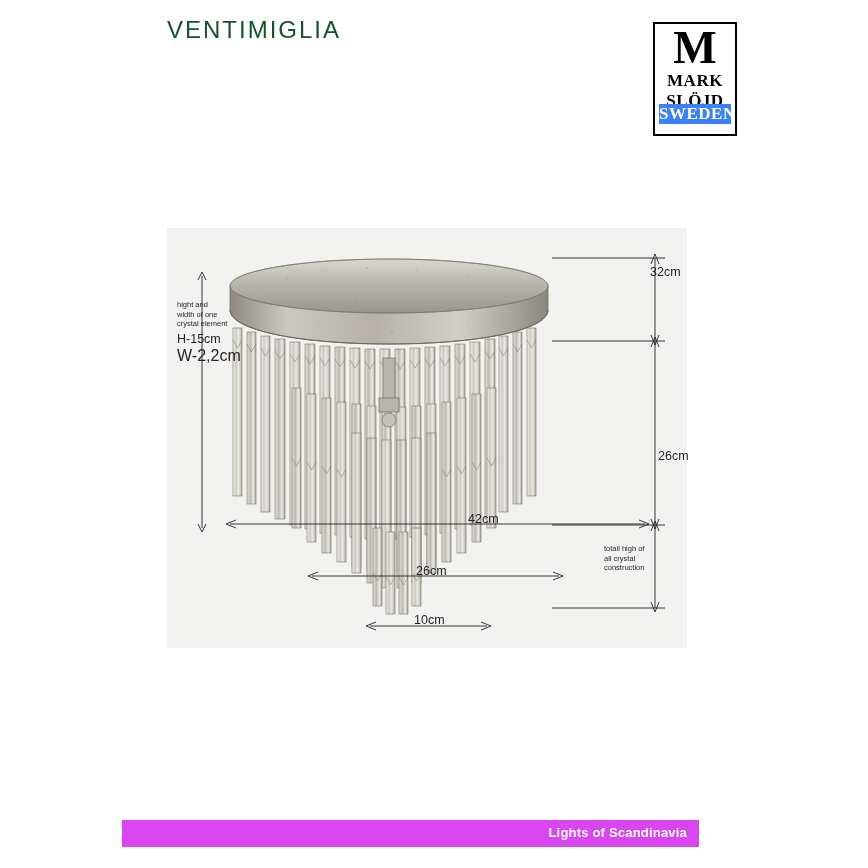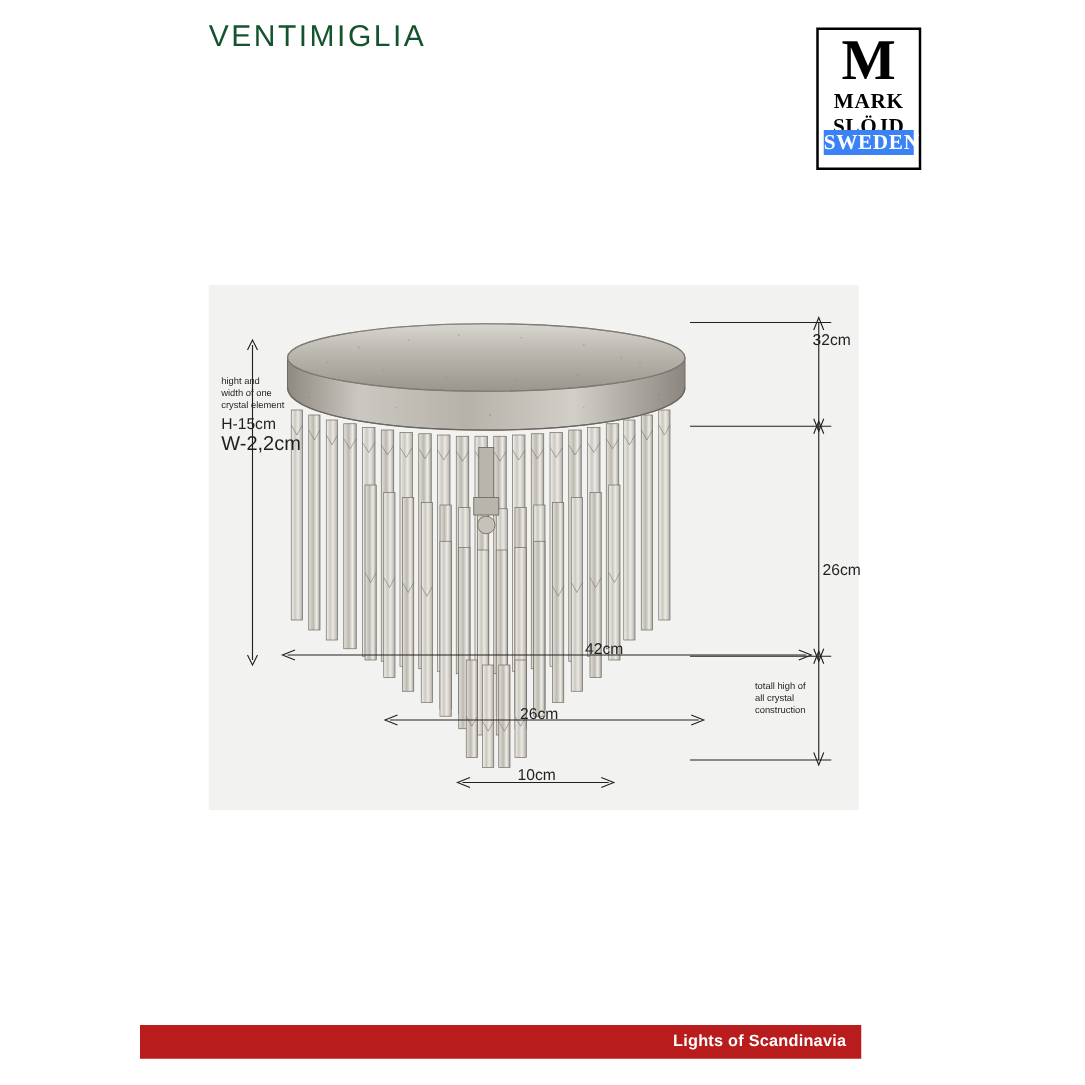--- a/index.html
+++ b/index.html
@@ -120,25 +120,25 @@
     left: 604px;
     top: 544px;
     font-size: 7.5px;
     line-height: 9.5px;
     color: #231f20;
   }
 
   
   #footer-bar {
     position: absolute;
-    left: 112px;
+    left: 122px;
     top: 820px;
     width: 577px;
     height: 27px;
-    background: #b91c1c;
+    background: #d946ef;
   }
   #footer-text {
     position: absolute;
     right: 12px;
     top: 5px;
     font-size: 13px;
     color: #ffffff;
     font-weight: bold;
     letter-spacing: 0.2px;
   }

